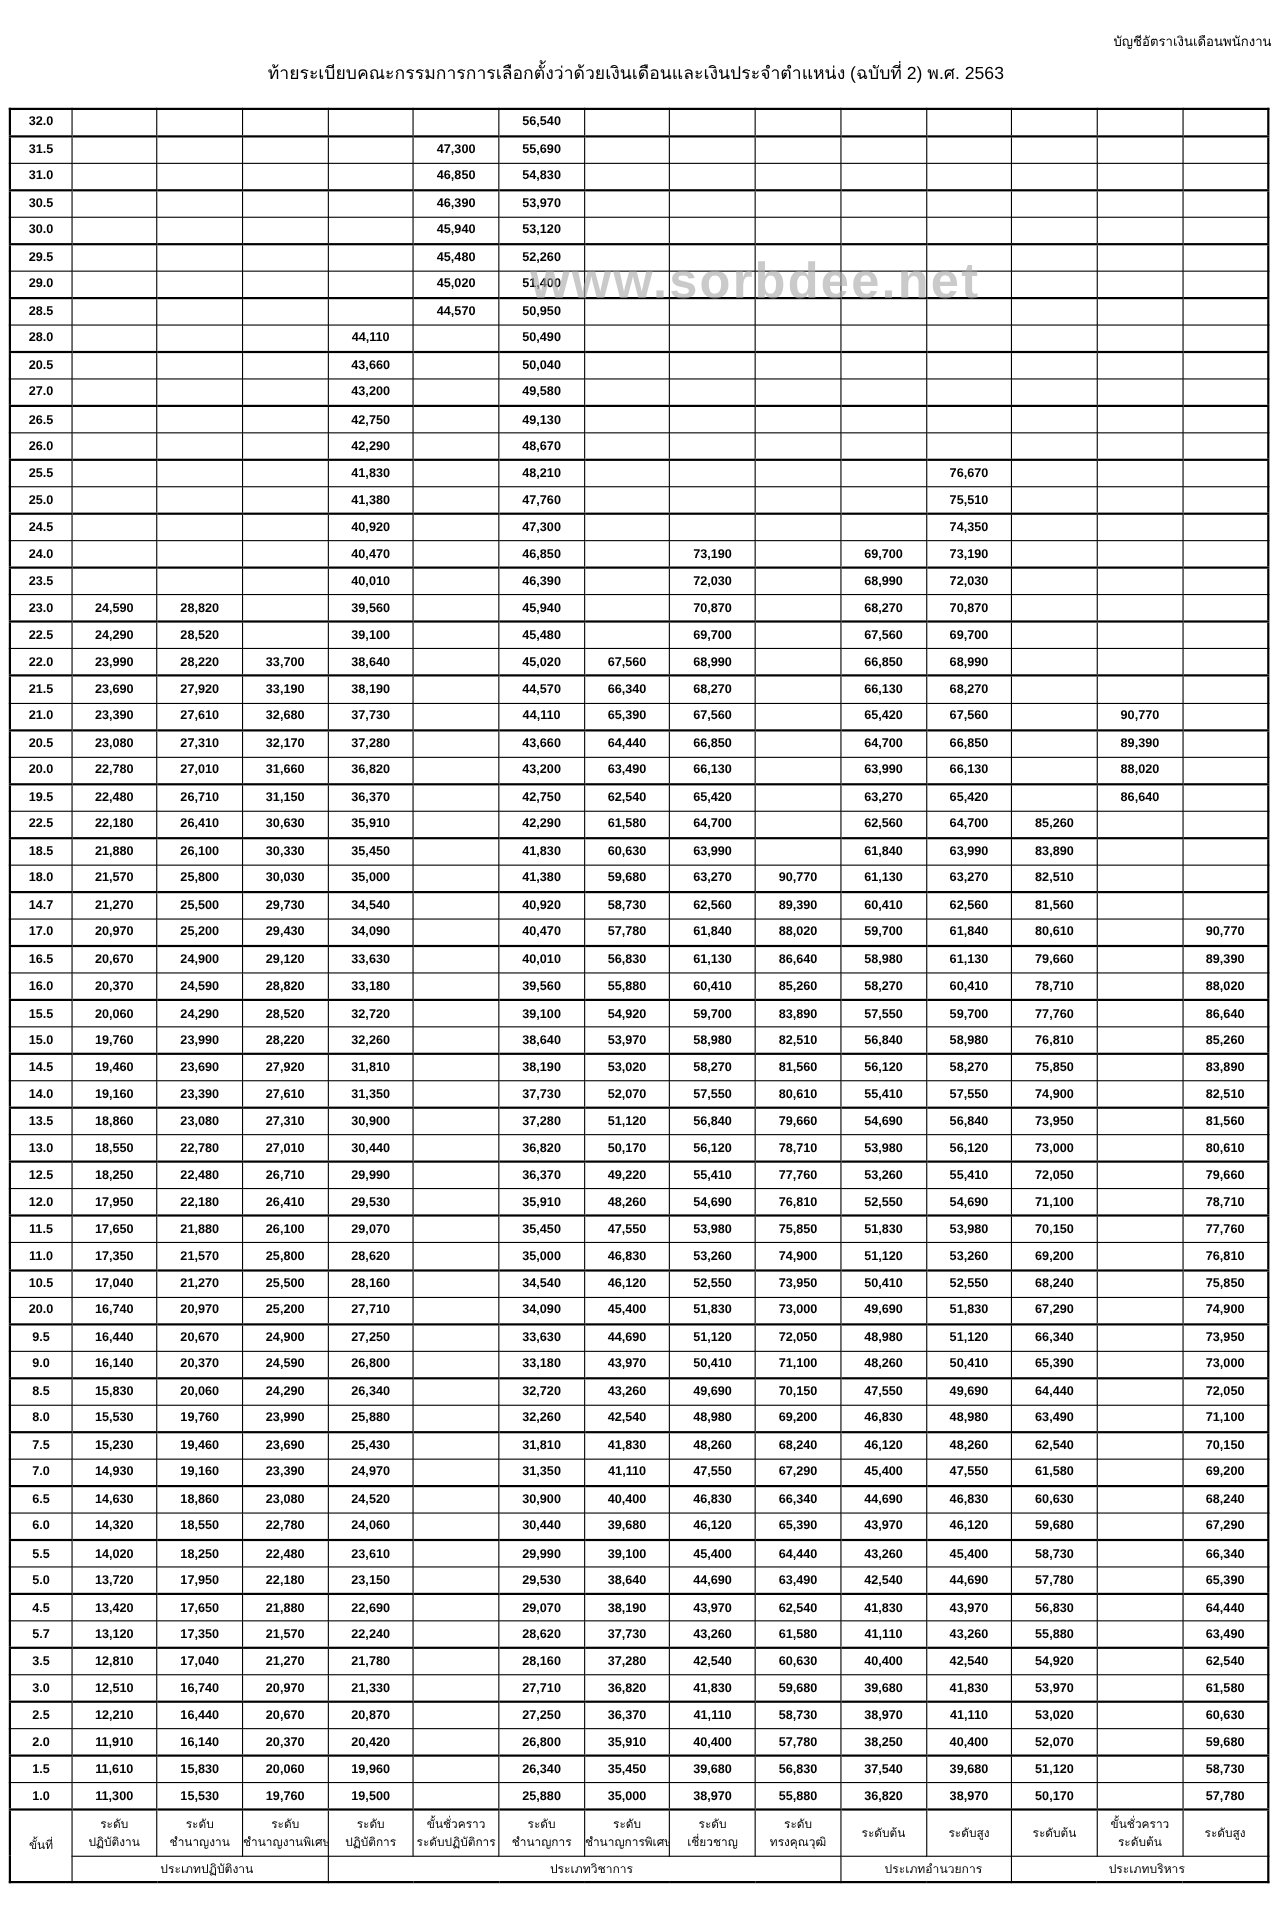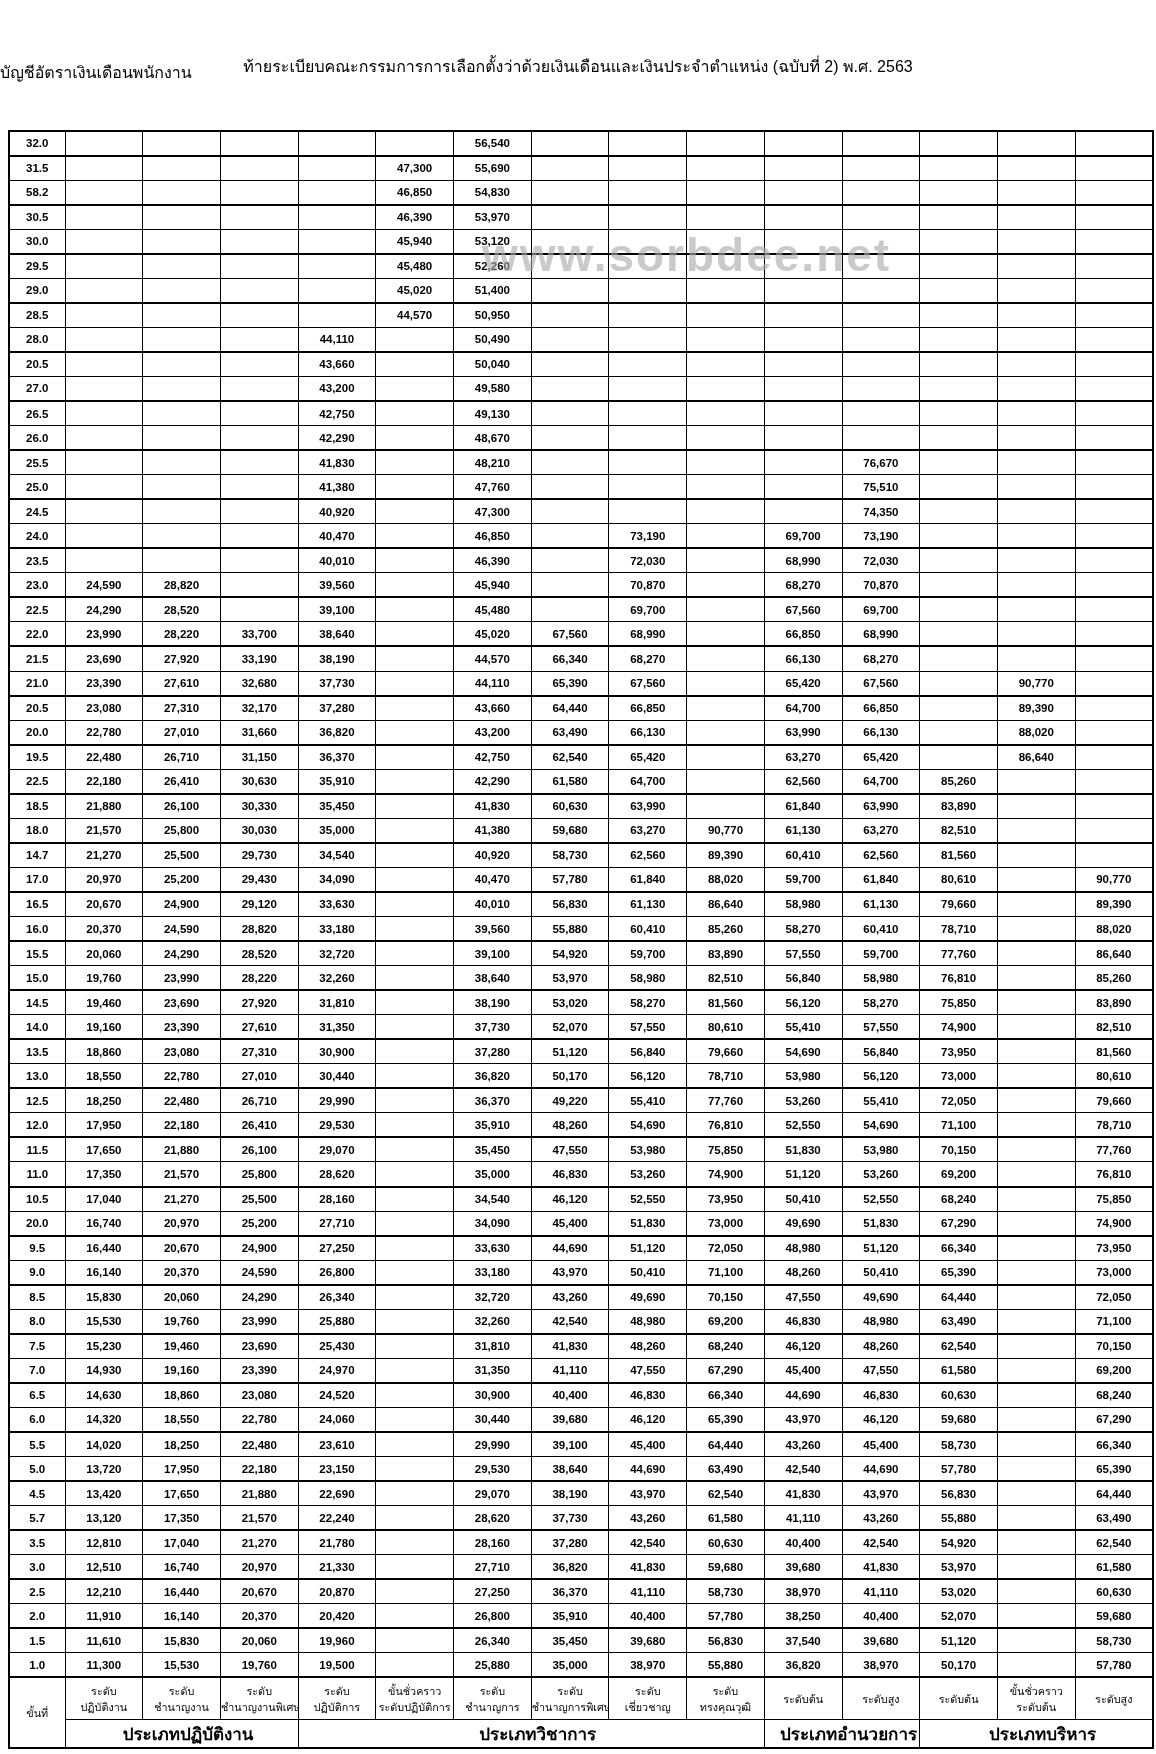--- a/index.html
+++ b/index.html
@@ -1,49 +1,48 @@
 <!DOCTYPE html>
 <html><head>
 <meta charset="utf-8">
 <style>
   html,body{margin:0;padding:0;}
   body{
     width:1156px;height:1754px;position:relative;background:#ffffff;
     font-family:"Liberation Sans","DejaVu Sans",sans-serif;color:#000;
   }
   .title{
-    position:absolute;top:28px;left:0;width:1156px;text-align:left;
-    font-size:16px;font-weight:normal;margin-top:32px;
+    position:absolute;top:28px;left:0;width:1156px;text-align:right;
+    font-size:12px;font-weight:normal;
   }
   .subtitle{
     position:absolute;top:54px;left:0;width:1156px;text-align:center;
     font-size:16px;font-weight:normal;
   }
   .watermark{
     position:absolute;top:228px;left:482px;
     font-size:46px;font-weight:bold;letter-spacing:2px;
     color:#ababab;opacity:.62;z-index:5;white-space:nowrap;
   }
   .tbl-wrap{position:absolute;top:98px;left:8px;z-index:1;}
   table{
     border-collapse:collapse;table-layout:fixed;width:1144px;
     border:2.6px solid #000;
-    margin-top:32px;
   }
   td{
     border:1.2px solid #000;text-align:center;vertical-align:middle;
     padding:0;overflow:hidden;white-space:nowrap;
     font-size:11.5px;font-weight:bold;
   }
   tr.d{height:24.55px;}
   tr.thick td{border-bottom-width:2.6px;}
   tr.hdr{height:42px;}
   tr.grp{height:24px;}
   td.h{font-weight:normal;font-size:10.8px;line-height:1.5;}
-  td.g{font-weight:bold;font-size:17px;padding-left:13px;}
+  td.g{font-weight:normal;font-size:11px;padding-left:13px;}
 </style>
 </head>
 <body>
 
 <div class="title">บัญชีอัตราเงินเดือนพนักงาน</div>
 <div class="subtitle">ท้ายระเบียบคณะกรรมการการเลือกตั้งว่าด้วยเงินเดือนและเงินประจำตำแหน่ง (ฉบับที่ 2) พ.ศ. 2563</div>
 <div class="watermark">www.sorbdee.net</div>
 
 <div class="tbl-wrap">
   <table>
@@ -93,21 +92,21 @@
           <td></td>
           <td></td>
           <td></td>
           <td></td>
           <td></td>
           <td></td>
           <td></td>
           <td></td>
         </tr>
         <tr class="d thick">
-          <td>58.2</td>
+          <td>31.0</td>
           <td></td>
           <td></td>
           <td></td>
           <td></td>
           <td>46,850</td>
           <td>54,830</td>
           <td></td>
           <td></td>
           <td></td>
           <td></td>

